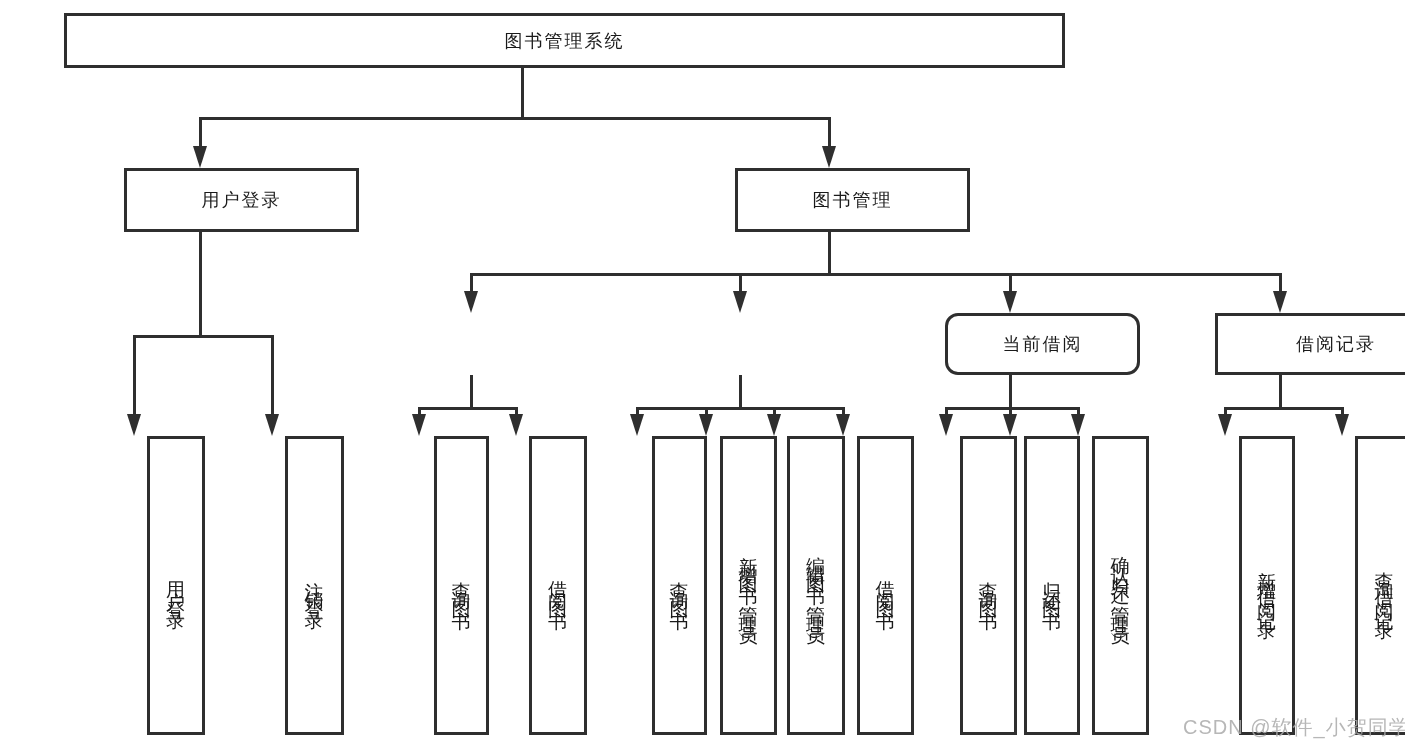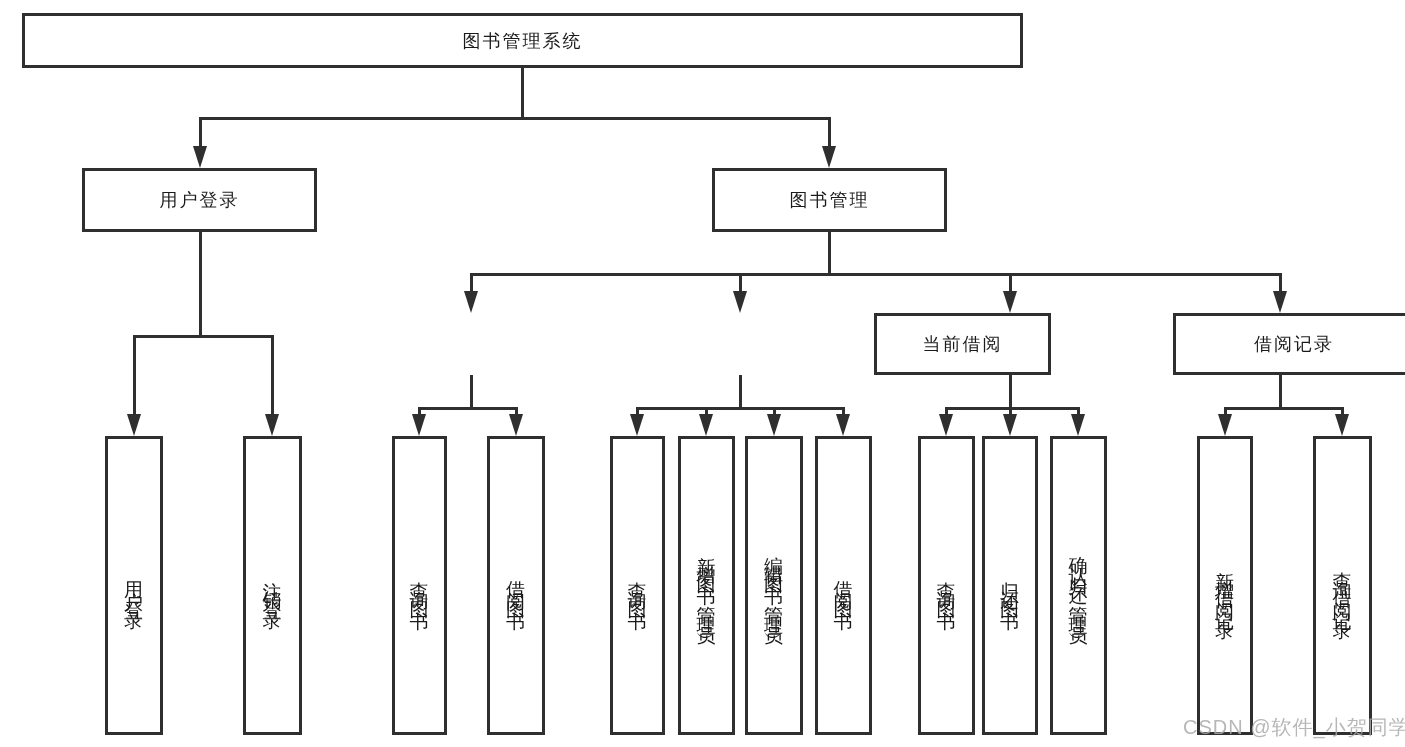--- a/index.html
+++ b/index.html
@@ -19,20 +19,21 @@
     overflow: hidden;
   }
   .box {
     position: absolute;
     border: 3px solid var(--line);
     background: #fff;
     display: flex;
     align-items: center;
     justify-content: center;
     text-align: center;
+    margin-left: 42px;
   }
   .hlabel { font-size: 18px; letter-spacing: 2px; color: var(--text); }
   .vbox .vlabel {
     writing-mode: vertical-rl;
     text-orientation: mixed;
     font-size: 19px;
     letter-spacing: 10px;
     line-height: 1;
     color: var(--text);
   }
@@ -69,21 +70,21 @@
   <div class="vline" style="left:521px; top:68px; height:49px;"></div>
   <div class="hline" style="left:199px; top:117px; width:632px;"></div>
   <div class="vline" style="left:199px; top:117px; height:40px;"></div>
   <div class="arrow" style="left:193px; top:146px;"></div>
   <div class="vline" style="left:828px; top:117px; height:40px;"></div>
   <div class="arrow" style="left:822px; top:146px;"></div>
 
   <div class="box" style="left:82px; top:168px; width:235px; height:64px;">
     <span class="hlabel">用户登录</span>
   </div>
-  <div class="box" style="left:712px; top:168px; width:235px; height:64px;">
+  <div class="box" style="left:693px; top:168px; width:235px; height:64px;">
     <span class="hlabel">图书管理</span>
   </div>
 
   <div class="vline" style="left:199px; top:232px; height:103px;"></div>
   <div class="hline" style="left:133px; top:335px; width:140px;"></div>
   <div class="vline" style="left:133px; top:335px; height:90px;"></div>
   <div class="arrow" style="left:127px; top:414px;"></div>
   <div class="vline" style="left:271px; top:335px; height:90px;"></div>
   <div class="arrow" style="left:265px; top:414px;"></div>
 
@@ -91,21 +92,21 @@
   <div class="hline" style="left:470px; top:273px; width:811px;"></div>
   <div class="vline" style="left:470px; top:273px; height:30px;"></div>
   <div class="arrow" style="left:464px; top:291px;"></div>
   <div class="vline" style="left:739px; top:273px; height:30px;"></div>
   <div class="arrow" style="left:733px; top:291px;"></div>
   <div class="vline" style="left:1009px; top:273px; height:30px;"></div>
   <div class="arrow" style="left:1003px; top:291px;"></div>
   <div class="vline" style="left:1279px; top:273px; height:30px;"></div>
   <div class="arrow" style="left:1273px; top:291px;"></div>
 
-  <div class="box" style="left:874px; top:313px; width:177px; height:62px;">
+  <div class="box" style="left:903px; top:313px; width:195px; height:62px;border-radius:13px;">
     <span class="hlabel">当前借阅</span>
   </div>
   <div class="box" style="left:1173px; top:313px; width:242px; height:62px;">
     <span class="hlabel">借阅记录</span>
   </div>
 
   <div class="vline" style="left:470px; top:375px; height:32px;"></div>
   <div class="hline" style="left:418px; top:407px; width:99px;"></div>
   <div class="vline" style="left:418px; top:407px; height:18px;"></div>
   <div class="arrow" style="left:412px; top:414px;"></div>

